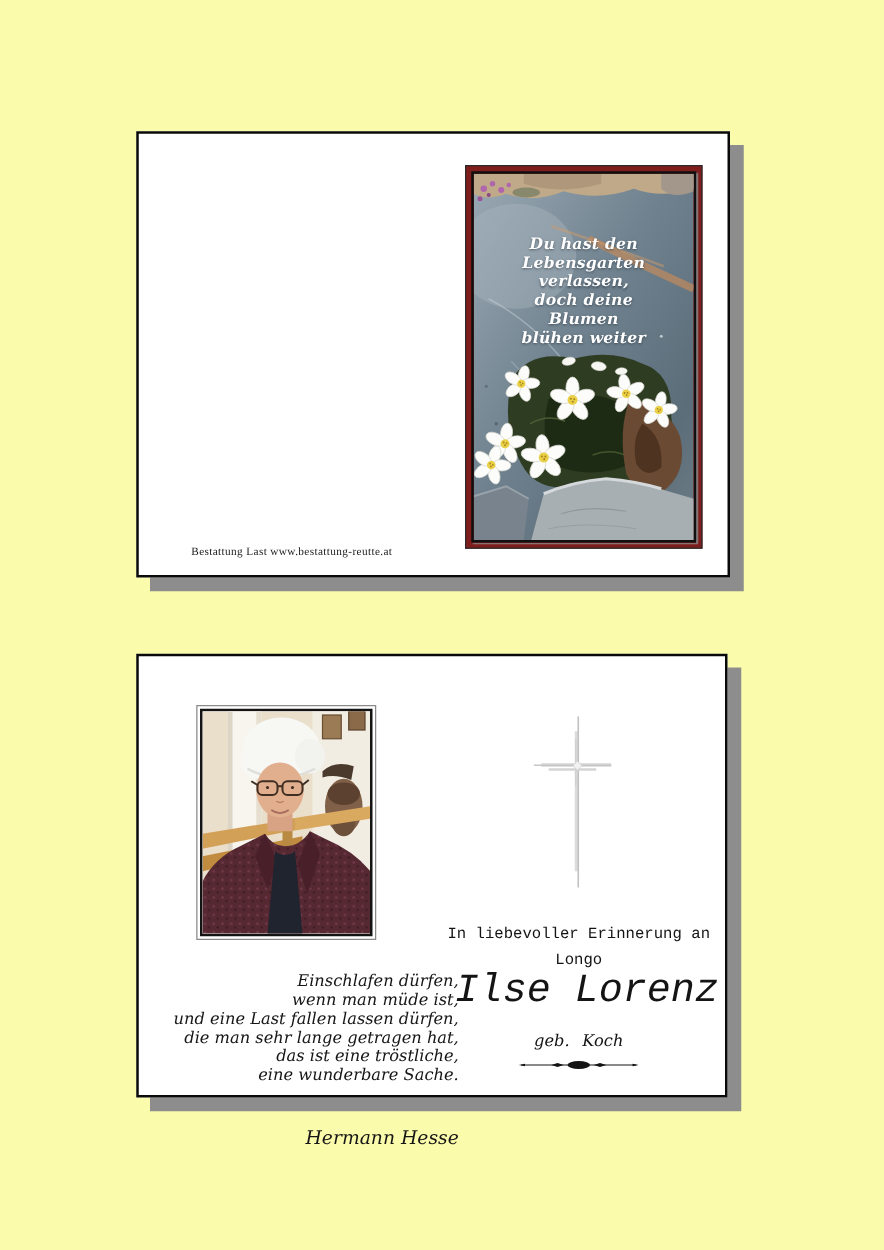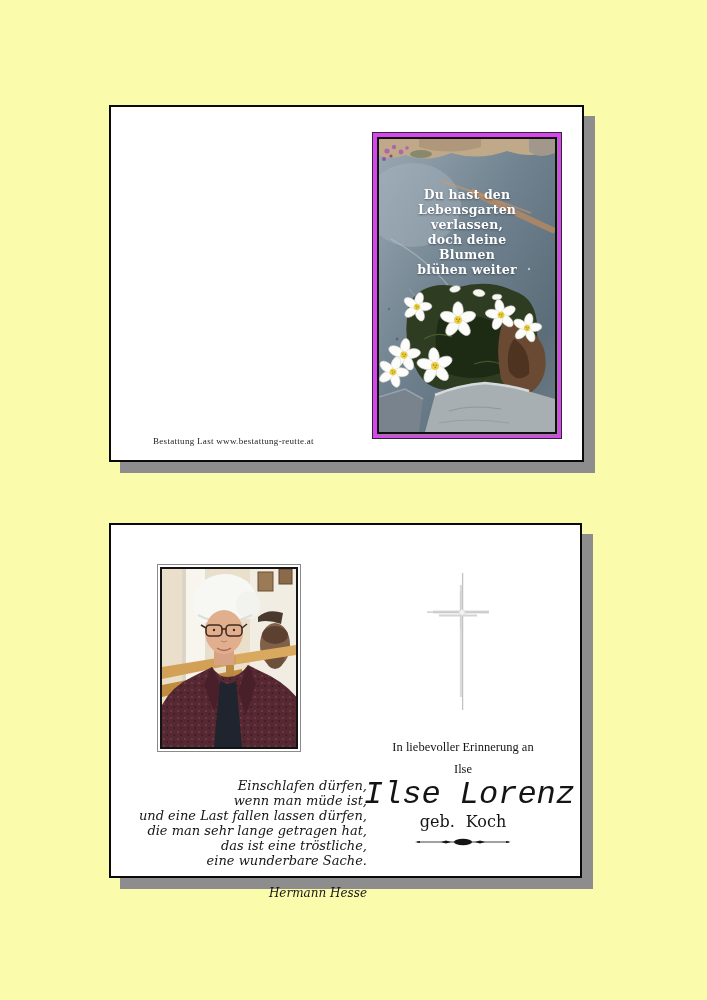--- a/index.html
+++ b/index.html
@@ -7,52 +7,52 @@
        font-family:"Liberation Serif",serif;}
   .stage{position:relative;width:707px;height:1000px;}
 
   .card{position:absolute;background:#ffffff;border:2px solid #0a0a0a;
         box-shadow:11px 11px 0 #8d8d8d;}
   .card-front{left:109px;top:105px;width:471px;height:353px;}
   .card-inside{left:109px;top:523px;width:469px;height:351px;}
 
   
   .photo-frame{position:absolute;left:261px;top:25px;border:1px solid #2b2b2b;
-               background:#d946ef;padding:4px;}
+               background:#7f1d1d;padding:4px;font-style:italic;}
   .photo-inner{border:2px solid #101010;box-shadow:1px 1px 1px #8a8a8a;
                position:relative;width:176px;height:293px;overflow:hidden;}
   .photo-inner svg{display:block;}
   .verse{position:absolute;left:0;right:0;top:48px;text-align:center;
          font-family:"DejaVu Serif",serif;font-weight:bold;font-size:12.5px;
          line-height:15px;color:#ffffff;white-space:pre-line;letter-spacing:.2px;
          text-shadow:0 1px 2px rgba(15,25,35,.5);}
   .front-footer{position:absolute;left:42px;top:329px;font-size:9px;
                 letter-spacing:.3px;color:#1c1c1c;}
 
   
   .portrait-frame{position:absolute;left:46px;top:39px;border:1px solid #8a8a8a;
                   padding:2px;background:#fff;}
   .portrait-inner{border:2px solid #141414;width:134px;height:178px;overflow:hidden;}
   .portrait-inner svg{display:block;}
 
   .poem{position:absolute;left:6px;top:238px;width:250px;text-align:right;
         font-family:"DejaVu Serif",serif;font-style:italic;font-size:13px;
         line-height:15px;color:#161616;white-space:pre-line;}
-  .poem-author{margin-top:3px;font-size:12px;}
+  .poem-author{margin-top:20px;font-size:15px;}
 
   .cross-wrap{position:absolute;left:316px;top:48px;width:70px;height:140px;}
 
   .memorial{position:absolute;left:240px;top:215px;width:224px;
             text-align:center;color:#141414;}
-  .m-intro,.m-frau{font-family:Liberation Serif, serif;font-size:12.5px;}
+  .m-intro,.m-frau{font-family:Liberation Mono, monospace;font-size:12.5px;}
   .m-frau{margin-top:7px;}
   .m-name{font-family:Liberation Mono, monospace;font-style:italic;font-size:32px;
           line-height:34px;margin-top:1px;text-align:right;}
-  .m-geb{font-family:"DejaVu Serif",serif;font-size:16px;
-         word-spacing:6px;}
+  .m-geb{font-family:"DejaVu Serif",serif;font-style:italic;font-size:13px;
+         word-spacing:6px;margin-top:16px;}
   .m-dates{font-size:15px;font-weight:600;margin-top:3px;letter-spacing:.3px;}
   .ornament{display:block;margin:5px auto 0;}
 </style>
 </head>
 <body style="background: rgb(251, 251, 172);">
 
 <div class="stage">
 
   <div class="card card-front">
 
@@ -236,21 +236,21 @@
         <line x1="33.6" y1="18" x2="33.6" y2="56" stroke="#cfcfcf" stroke-width="1"></line>
         <rect x="6" y="37.5" width="56" height="3" fill="#dcdcdc"></rect>
         <line x1="0" y1="39.2" x2="62" y2="39.2" stroke="#c6c6c6" stroke-width="1.2"></line>
         <line x1="12" y1="42.6" x2="50" y2="42.6" stroke="#d4d4d4" stroke-width="2"></line>
         <rect x="32.4" y="36.9" width="5.2" height="5.2" transform="rotate(45 35 39.5)" fill="#f2f2f2" stroke="#c8c8c8" stroke-width="0.5"></rect>
       </svg>
     </div>
 
     <div class="memorial">
       <div class="m-intro">In liebevoller Erinnerung an</div>
-      <div class="m-frau">Ilse</div>
+      <div class="m-frau">Longo</div>
       <div class="m-name">Ilse Lorenz</div>
       <div class="m-geb">geb. Koch</div>
       <svg class="ornament" width="96" height="12" viewBox="0 0 96 12">
         <line x1="2" y1="6" x2="94" y2="6" stroke="#141414" stroke-width="0.8"></line>
         <ellipse cx="48" cy="6" rx="9" ry="3.2" fill="#141414"></ellipse>
         <polygon points="26,6 31,4.4 36,6 31,7.6" fill="#141414"></polygon>
         <polygon points="60,6 65,4.4 70,6 65,7.6" fill="#141414"></polygon>
         <polygon points="0,6 5,5 5,7" fill="#141414"></polygon>
         <polygon points="96,6 91,5 91,7" fill="#141414"></polygon>
       </svg>

